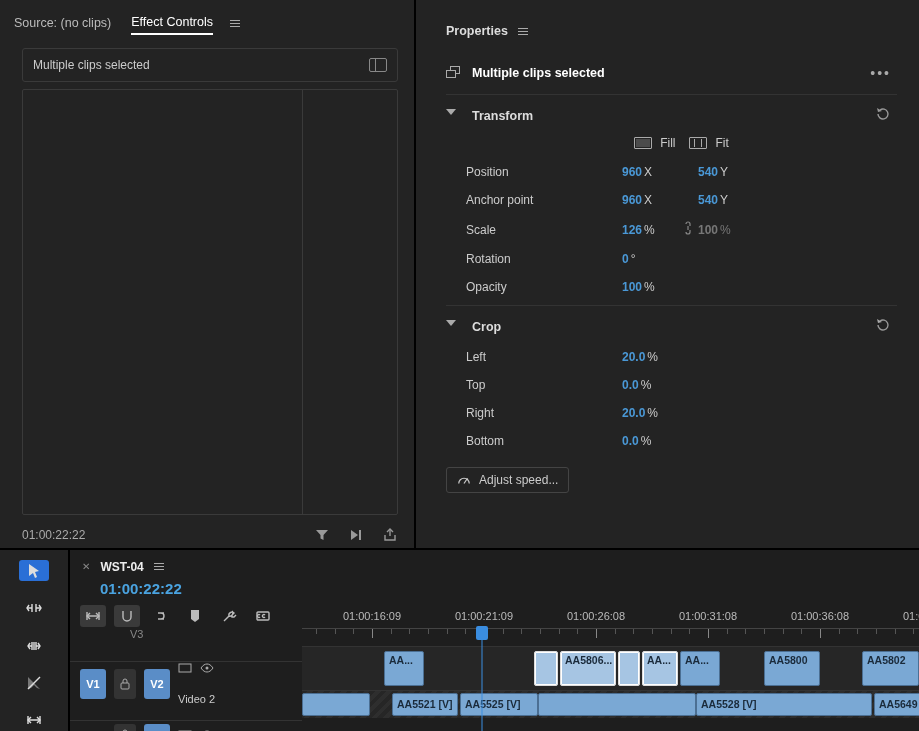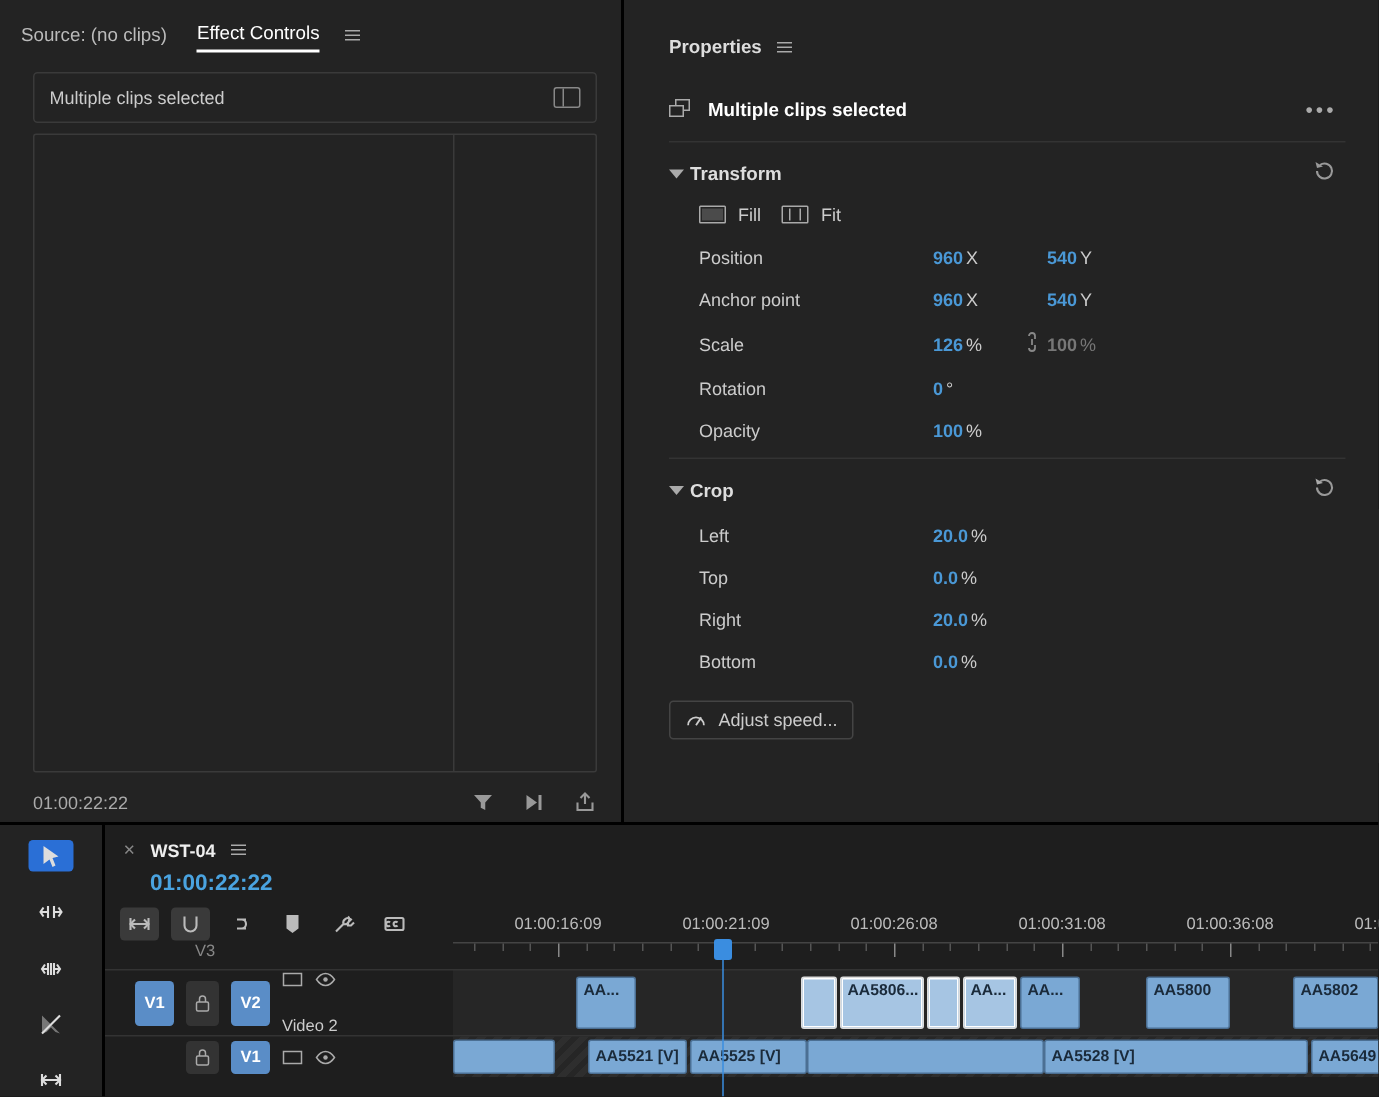--- a/index.html
+++ b/index.html
@@ -54,27 +54,27 @@
   .rp-sel-left { display:flex; gap:10px; align-items:center; }
   .stack-ico { width:16px; height:14px; position:relative; }
   .stack-ico span { position:absolute; border:1px solid #aaa; width:10px; height:8px; background:#232323;}
   .stack-ico .a { left:0; top:4px; }
   .stack-ico .b { left:4px; top:0; }
   .sel-txt { color:#fff; font-weight:bold; font-size:12.5px; }
   .dots { letter-spacing:2px; color:#aaa; font-size:14px; line-height:10px; }
 
   
   .sect-head { display:flex; align-items:center; justify-content:space-between; padding: 12px 6px 8px 0;}
-  .sect-left { display:flex; align-items:center; gap:4px; }
+  .sect-left { display:flex; gap:16px; }
   .chev { width:0; height:0; border-left:5px solid transparent; border-right:5px solid transparent; border-top:6px solid #aaa; }
   .sect-title { font-weight:bold; color:#ddd; font-size:12.5px; }
   .reset-ico svg { width:16px; height:14px; }
 
   
-  .ff-row { display:flex; gap:14px; padding: 4px 0 8px 20px; align-items:center;}
+  .ff-row { display:flex; gap:14px; padding: 4px 0 8px 20px; align-items:center;justify-content:center;}
   .ff-item { display:flex; gap:8px; align-items:center; cursor:pointer;}
   .ff-icon { width:18px; height:12px; border:1px solid #aaa; position:relative; border-radius:1px;}
   .ff-icon.fill::after { content:""; position:absolute; inset:1px; background:#aaa; opacity:0.3;}
   .ff-icon.fit::after { content:""; position:absolute; top:1px; bottom:1px; left:4px; right:4px; border-left:1px solid #aaa; border-right:1px solid #aaa;}
 
   
   .prop { display:flex; align-items:center; padding: 7px 0 7px 20px; }
   .prop .name { width: 156px; color:#ccc; }
   .val { color:#4a98d6;font-weight:bold; }
   .unit { color:#ccc; margin-left:2px; }
@@ -114,21 +114,21 @@
   .ruler { position:absolute; left:232px; right:0; top:60px; height:36px; }
   .ruler .timelabels { display:flex; position:absolute; top:0; left:0; right:0; height:16px; }
   .ruler .timelabels span { position:absolute; color:#bbb; font-size:11px; transform:translateX(-50%); white-space:nowrap;}
   .ruler .ticks { position:absolute; top:18px; left:0; right:0; height:18px; border-top:1px solid #444; }
   .ruler .ticks .minor { position:absolute; top:0; width:1px; height:5px; background:#555;}
   .ruler .ticks .major { position:absolute; top:0; width:1px; height:9px; background:#888;}
   .playhead { position:absolute; top:16px; width:12px; height:14px; background:#3a8de0; border-radius:2px; transform:translateX(-50%); z-index:5;}
   .playhead::after { content:""; position:absolute; left:50%; top:14px; width:1px; height:120px; background:#3a8de0; transform:translateX(-50%);}
 
   .tracks-head { position:absolute; left:0; top:96px; width:232px; }
-  .trk-row { display:flex; align-items:center; height:44px; border-top:1px solid #333; padding-left:20px; gap:8px;}
+  .trk-row { display:flex; align-items:center; height:44px; border-top:1px solid #333; padding-left:10px; gap:8px;margin-top:15px;}
   .trk-row.short { height:28px; }
   .trk-badge { background:#5a8dc7; color:#fff; font-weight:bold; font-size:11px; width:26px; height:30px; display:flex; align-items:center; justify-content:center; border-radius:3px; cursor:pointer;}
   .trk-lock { width:22px; height:30px; display:flex; align-items:center; justify-content:center; background:#333; border-radius:3px; cursor:pointer;}
   .trk-name { color:#ccc; font-size:11px; }
   .trk-col2 { display:flex; flex-direction:column; gap:3px; justify-content:space-between; height:100%;}
   .trk-col2 .r { display:flex; gap:8px; align-items:center;}
   .small-ico { width:14px; height:12px; display:inline-flex; }
   .small-ico svg { width:14px; height:12px; }
   .trk-label-top { position:absolute; top:-18px; left:60px; color:#888; font-size:11px; }
 

